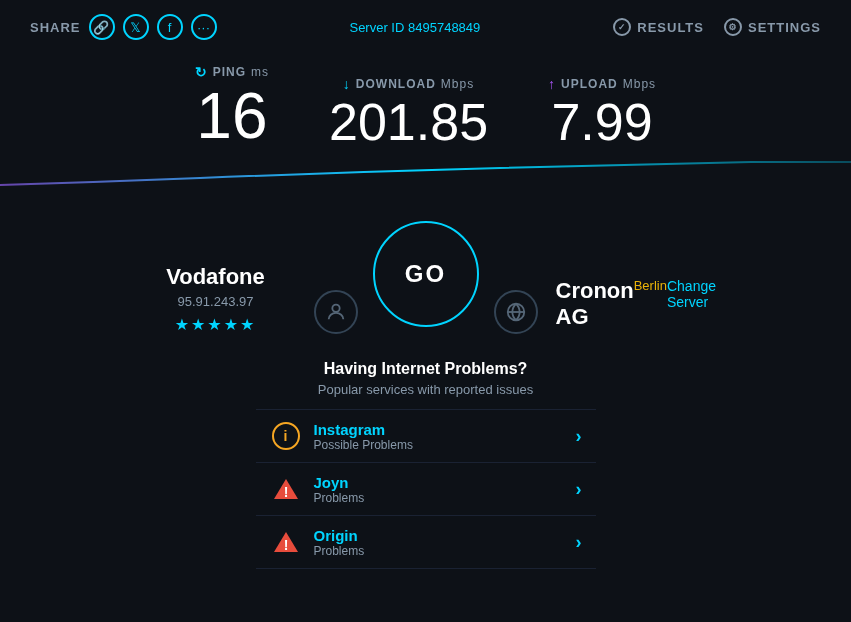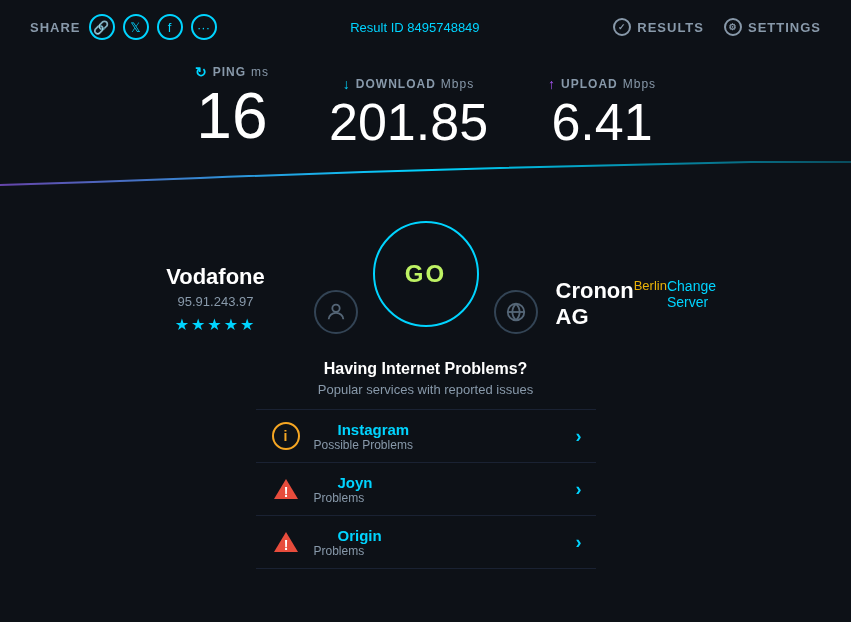--- a/index.html
+++ b/index.html
@@ -200,21 +200,21 @@
       height: 86px;
       border-radius: 50%;
       background: transparent;
       display: flex;
       align-items: center;
       justify-content: center;
     }
     .go-text {
       font-size: 24px;
       font-weight: bold;
-      color: #bef264;
+      color: #ffffff;
       letter-spacing: 2px;
     }
 
     .server-icon-section {
       width: 60px;
       display: flex;
       align-items: center;
       justify-content: center;
     }
     .server-icon {
@@ -311,21 +311,20 @@
       font-weight: bold;
     }
     .problem-text {
       flex: 1;
       text-align: left;
     }
     .problem-name {
       color: #00d4ff;
       font-size: 15px;
       font-weight: bold;
-      margin-left: 24px;
     }
     .problem-status {
       color: #8899aa;
       font-size: 12px;
     }
     .problem-arrow {
       color: #00d4ff;
       font-size: 18px;
       font-weight: bold;
     }
@@ -335,21 +334,21 @@
 
 <div class="header">
   <div class="share-section">
     <span class="share-label">SHARE</span>
     <div class="share-icon">🔗</div>
     <div class="share-icon">𝕏</div>
     <div class="share-icon">f</div>
     <div class="share-icon">···</div>
   </div>
   <div class="result-id">
-    <span>Result ID</span>
+    <span>Server ID</span>
     <span style="color:#00d4ff">8495748849</span>
   </div>
   <div class="header-right">
     <div class="header-btn">
       <div class="icon-circle">✓</div>
       <span>RESULTS</span>
     </div>
     <div class="header-btn">
       <div class="icon-circle">⚙</div>
       <span>SETTINGS</span>
@@ -373,21 +372,21 @@
       <span class="unit">Mbps</span>
     </div>
     <div class="stat-value">201.85</div>
   </div>
   <div class="stat-item">
     <div class="stat-label">
       <span class="stat-icon" style="color:#a855f7">↑</span>
       <span>UPLOAD</span>
       <span class="unit">Mbps</span>
     </div>
-    <div class="stat-value">6.41</div>
+    <div class="stat-value">7.99</div>
   </div>
 </div>
 
 <div class="speed-line-container">
   <svg viewBox="0 0 851 30" preserveAspectRatio="none">
     <defs>
       <linearGradient id="lineGrad" x1="0%" y1="0%" x2="100%" y2="0%">
         <stop offset="0%" style="stop-color:#6644aa;stop-opacity:1"></stop>
         <stop offset="50%" style="stop-color:#00d4ff;stop-opacity:1"></stop>
         <stop offset="100%" style="stop-color:#00d4ff;stop-opacity:0.3"></stop>

